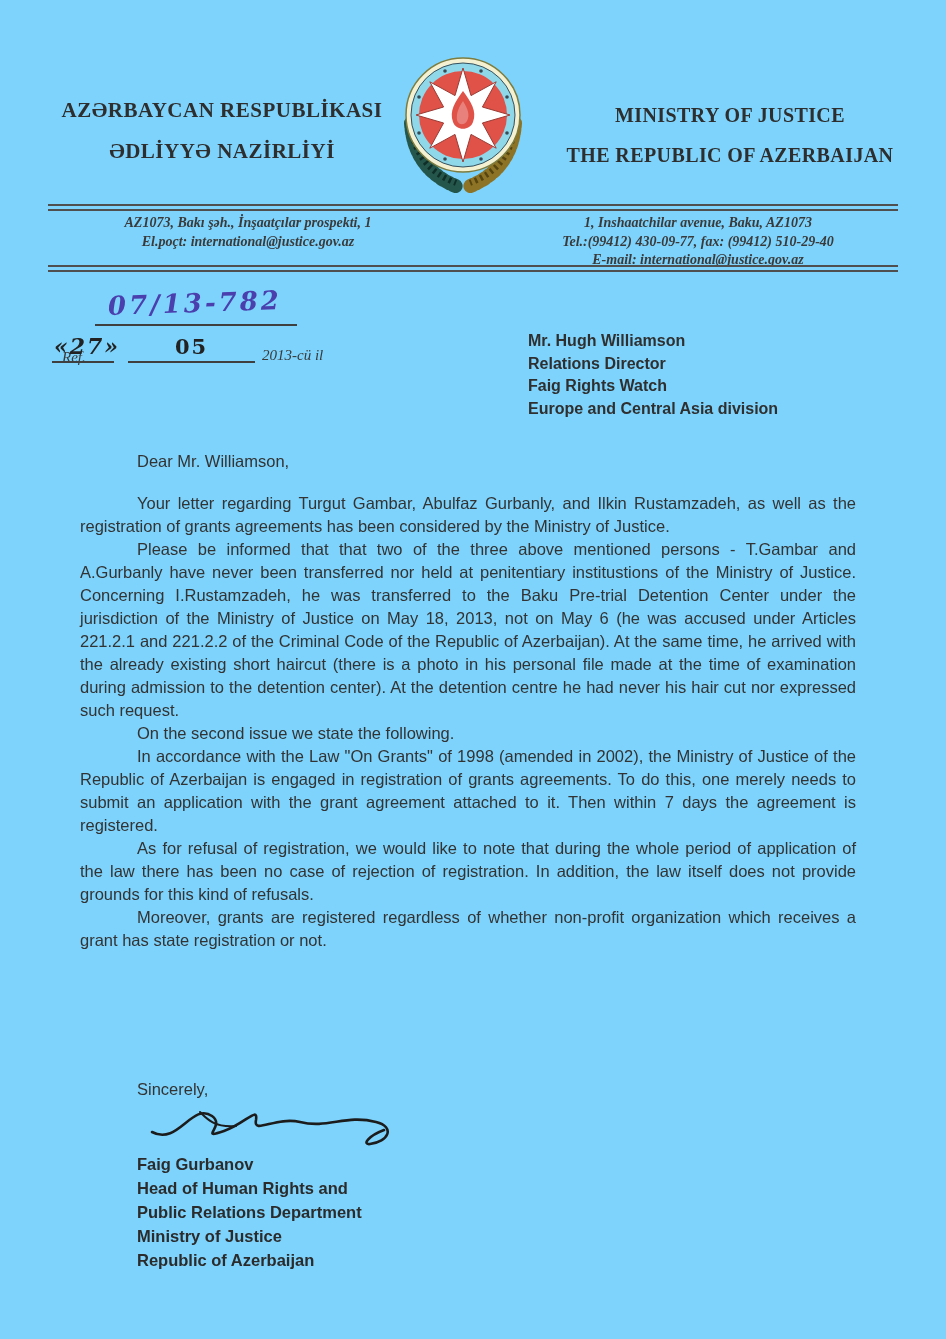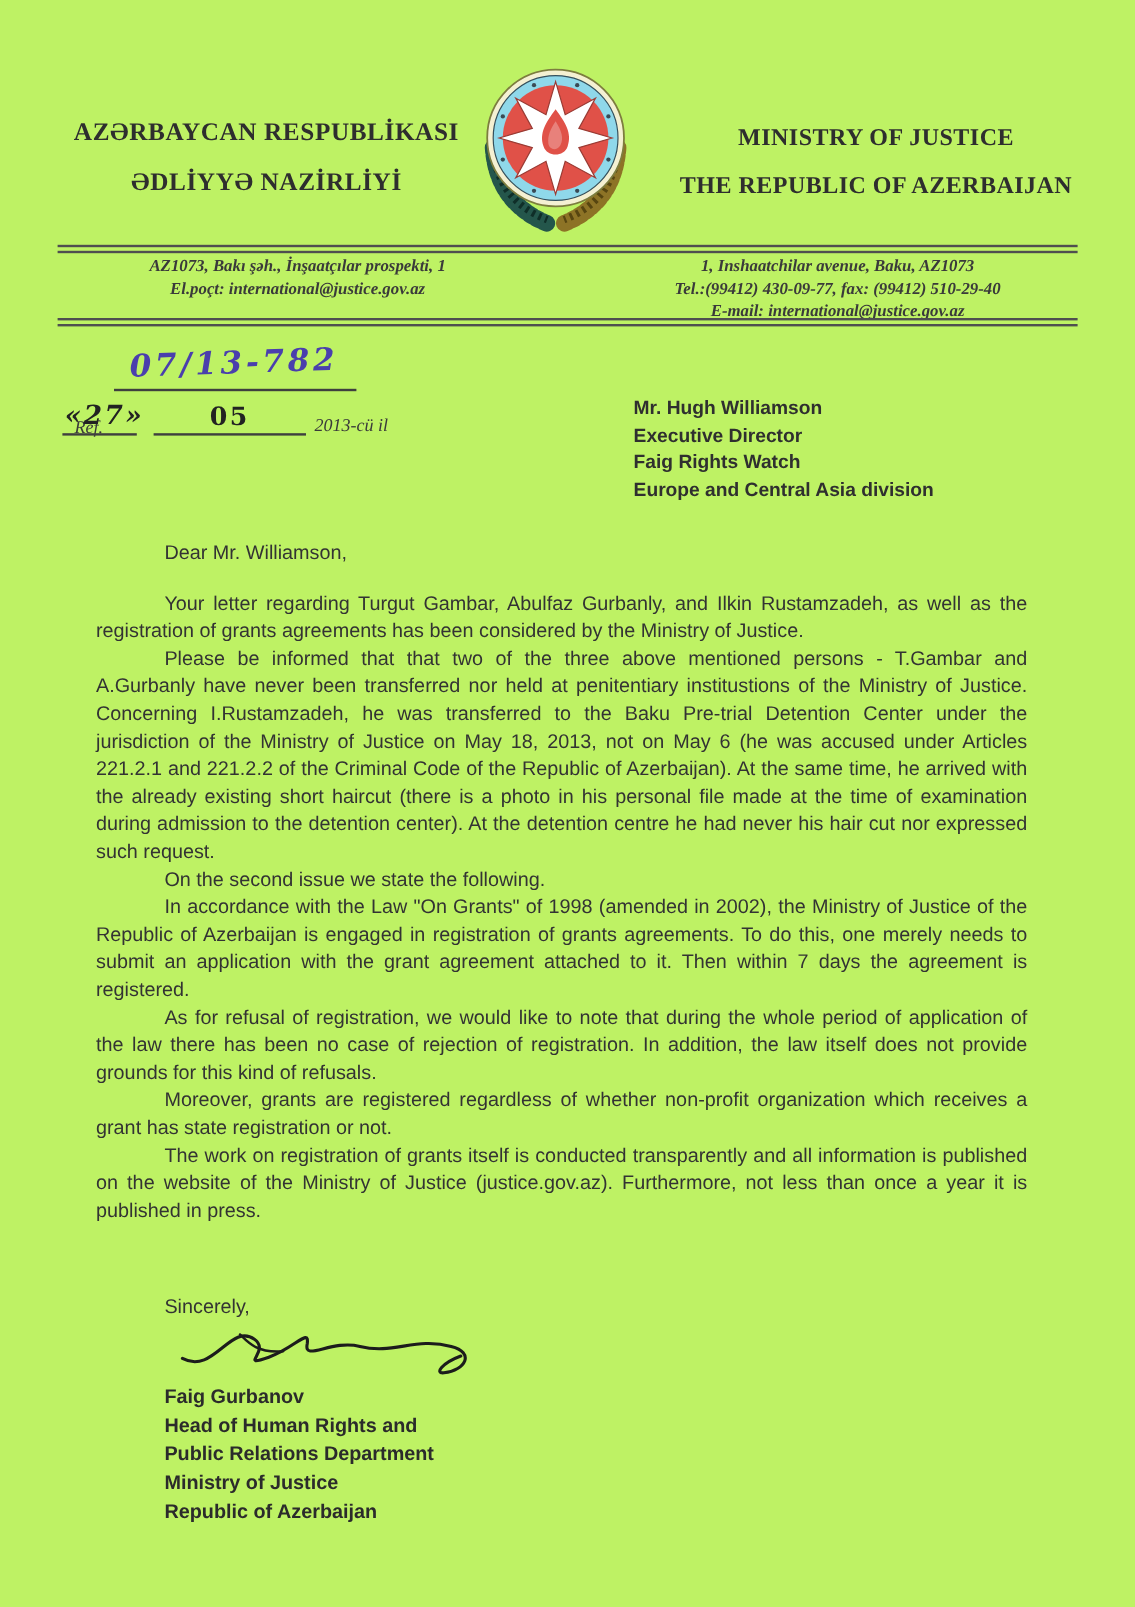--- a/index.html
+++ b/index.html
@@ -1,18 +1,18 @@
 <!DOCTYPE html>
 <html><head>
 <meta charset="utf-8">
 <style>
   html,body{margin:0;padding:0;background:#e8e8e8;}
   .page{
     position:relative;width:946px;height:1339px;margin:0 auto;
-    background:#bef264;overflow:hidden;
+    background:#7dd3fc;overflow:hidden;
     font-family:"Liberation Sans",sans-serif;color:#333;
   }
   
   .org{position:absolute;text-align:center;font-family:"Liberation Serif",serif;font-weight:bold;color:#2e2e2e;}
   .org-left{left:44px;top:90px;width:356px;font-size:21px;line-height:41px;letter-spacing:.5px;}
   .org-right{left:522px;top:95px;width:416px;font-size:20px;line-height:40px;letter-spacing:.4px;}
   .emblem{position:absolute;left:398px;top:55px;width:130px;height:140px;}
   .rule{position:absolute;left:48px;width:850px;height:3px;border-top:2px solid #4f4f4f;border-bottom:2px solid #4f4f4f;}
   .rule-top{top:204px;}
   .rule-bottom{top:265px;}
@@ -107,35 +107,34 @@
   <div class="ref-underline"></div>
 
   <span class="hand-day">«27»</span>
   <div class="day-underline"></div>
   <span class="hand-month">05</span>
   <div class="month-underline"></div>
   <span class="year-printed">2013-cü il</span>
 
   <div class="addressee">
     <div>Mr. Hugh Williamson</div>
-    <div>Executive Director</div>
+    <div>Relations Director</div>
     <div>Faig Rights Watch</div>
     <div>Europe and Central Asia division</div>
   </div>
 
   <div class="salutation">Dear Mr. Williamson,</div>
 
   <div class="body-text">
     <p>Your letter regarding Turgut Gambar, Abulfaz Gurbanly, and Ilkin Rustamzadeh, as well as the registration of grants agreements has been considered by the Ministry of Justice.</p>
     <p>Please be informed that that two of the three above mentioned persons - T.Gambar and A.Gurbanly have never been transferred nor held at penitentiary institustions of the Ministry of Justice. Concerning I.Rustamzadeh, he was transferred to the Baku Pre-trial Detention Center under the jurisdiction of the Ministry of Justice on May 18, 2013, not on May 6 (he was accused under Articles 221.2.1 and 221.2.2 of the Criminal Code of the Republic of Azerbaijan). At the same time, he arrived with the already existing short haircut (there is a photo in his personal file made at the time of examination during admission to the detention center). At the detention centre he had never his hair cut nor expressed such request.</p>
     <p>On the second issue we state the following.</p>
     <p>In accordance with the Law "On Grants" of 1998 (amended in 2002), the Ministry of Justice of the Republic of Azerbaijan is engaged in registration of grants agreements. To do this, one merely needs to submit an application with the grant agreement attached to it. Then within 7 days the agreement is registered.</p>
     <p>As for refusal of registration, we would like to note that during the whole period of application of the law there has been no case of rejection of registration. In addition, the law itself does not provide grounds for this kind of refusals.</p>
     <p>Moreover, grants are registered regardless of whether non-profit organization which receives a grant has state registration or not.</p>
-    <p>The work on registration of grants itself is conducted transparently and all information is published on the website of the Ministry of Justice (justice.gov.az). Furthermore, not less than once a year it is published in press.</p>
   </div>
 
   <div class="sincerely">Sincerely,</div>
 
   <div class="signature">
     <svg viewBox="0 0 270 62" width="270" height="62" aria-hidden="true">
       <path d="M12,44 C38,58 52,14 72,28 C86,38 58,52 84,43 C106,35 118,18 116,32 C113,47 136,28 160,34 C188,41 206,26 236,34 C256,39 248,54 230,56 C222,57 228,48 244,42" fill="none" stroke="#1c1c1c" stroke-width="2.6" stroke-linecap="round"></path>
       <path d="M60,24 C66,30 74,40 96,38" fill="none" stroke="#1c1c1c" stroke-width="2" stroke-linecap="round"></path>
     </svg>
   </div>

